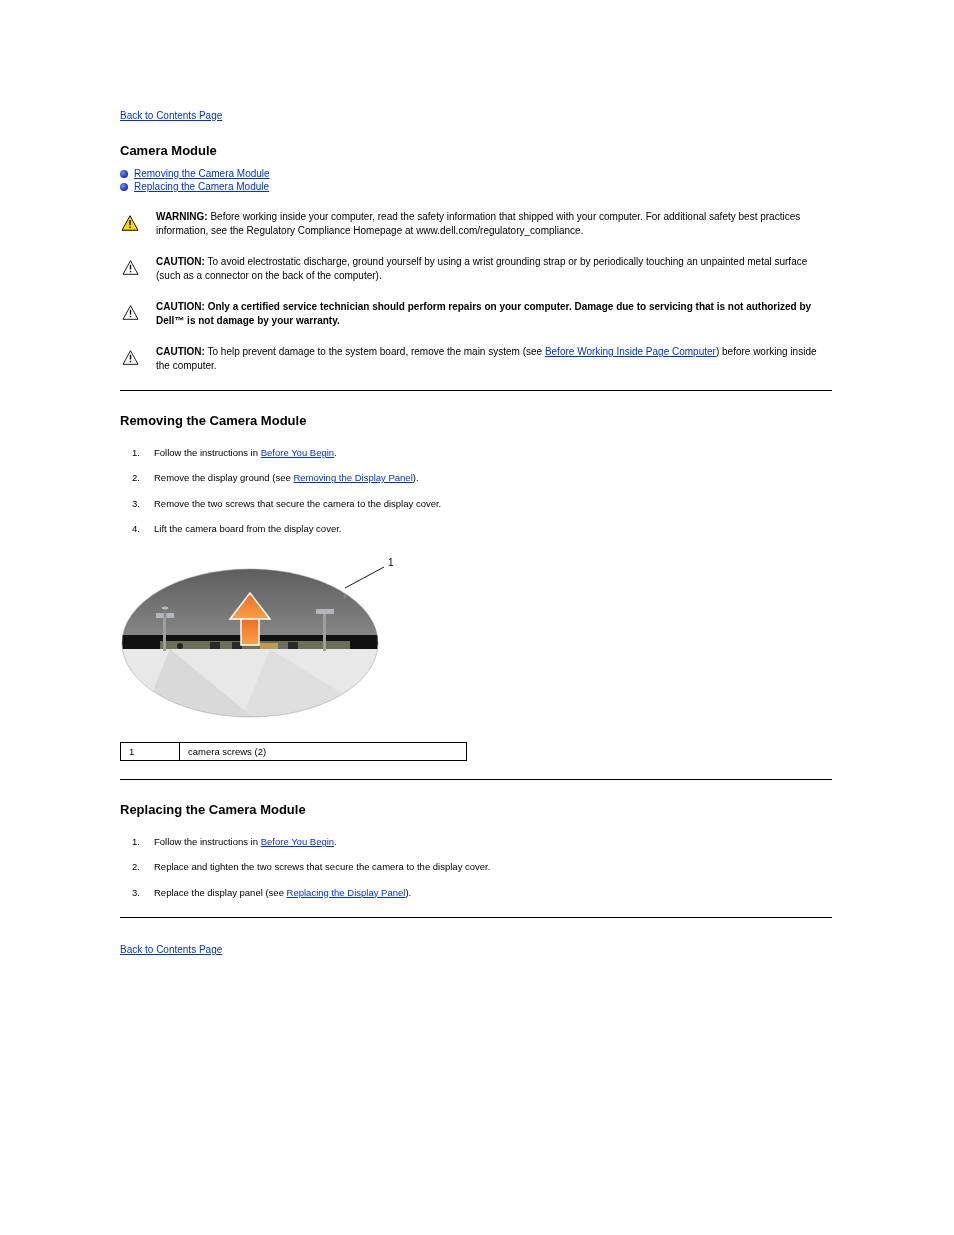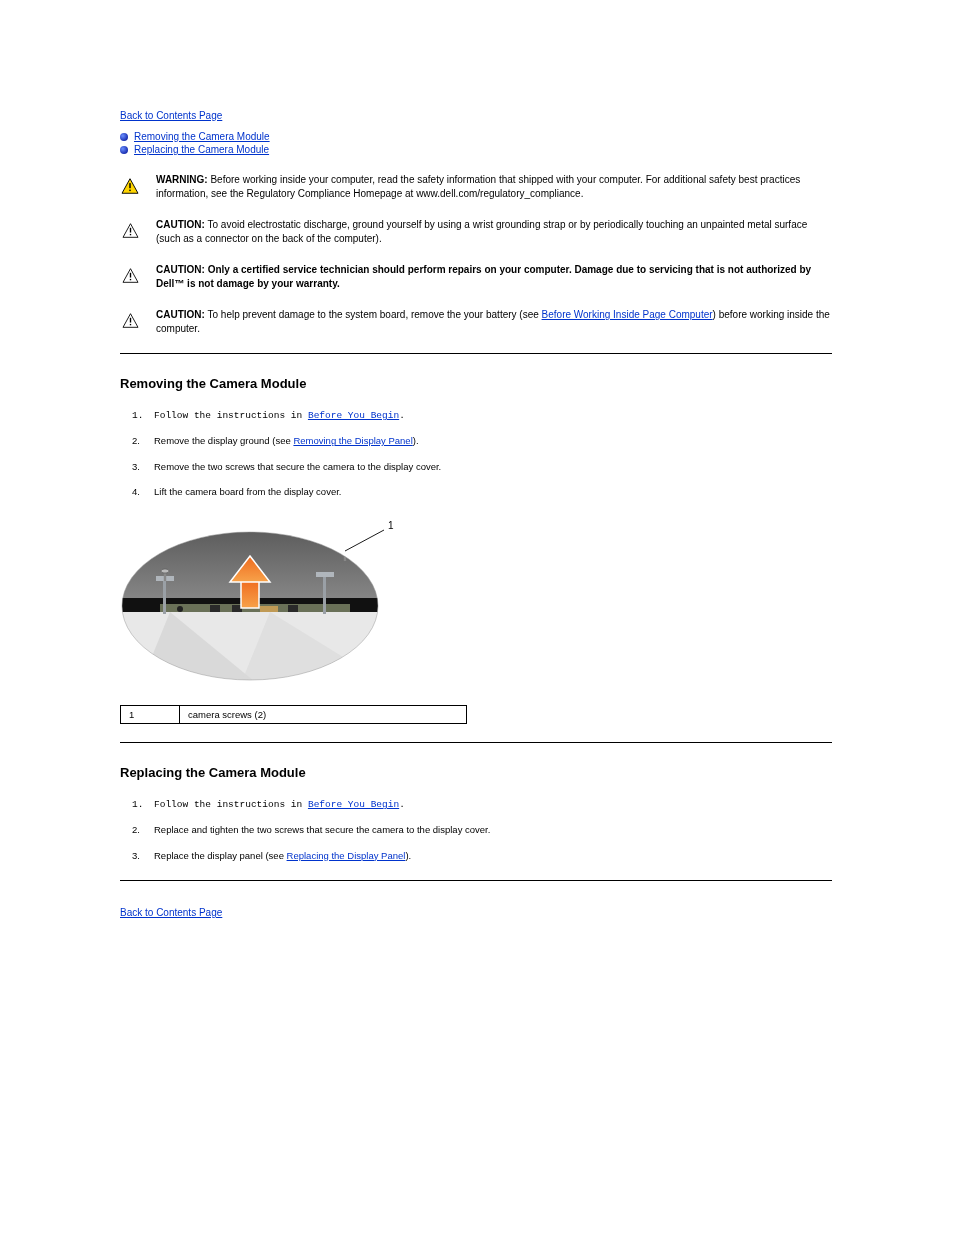--- a/index.html
+++ b/index.html
@@ -95,21 +95,20 @@
   ol.steps li {
     counter-increment: step;
     margin-bottom: 12px;
     padding-left: 34px;
     position: relative;
     font-size: 9.5px;
     line-height: 1.4;
   }
   ol.steps li:first-child {
     margin-top: 18px;
-    font-family: Liberation Mono, monospace;
   }
   ol.steps li::before {
     content: counter(step) ".";
     position: absolute;
     left: 12px;
   }
   .figure {
     margin: 18px 0 14px 0;
     width: 300px;
     position: relative;
@@ -135,20 +134,21 @@
   .final-back {
     margin-top: 26px;
   }
 </style>
 </head>
 <body>
 <div class="page">
 
 <div><a href="#" class="back-link">Back to Contents Page</a></div>
 
+<div style="margin-top:22px;"><span class="section-title">Camera Module</span></div>
 
 
 <ul class="bullet-list">
   <li>
     <span class="bullet-dot"></span>
     <a href="#" class="link">Removing the Camera Module</a>
   </li>
   <li>
     <span class="bullet-dot"></span>
     <a href="#" class="link">Replacing the Camera Module</a>
@@ -196,21 +196,21 @@
 
 <div class="notice">
   <div class="icon">
     <svg class="caution-svg" viewBox="0 0 24 22">
       <polygon points="12,1 23,21 1,21" fill="none" stroke="#000" stroke-width="1.3"></polygon>
       <rect x="11" y="7" width="2" height="7" fill="#000"></rect>
       <rect x="11" y="16" width="2" height="2" fill="#000"></rect>
     </svg>
   </div>
   <div class="text">
-    <b>CAUTION:</b><span> To help prevent damage to the system board, remove the your battery (see </span><a href="#" class="inline-link">Before Working Inside Page Computer</a><span>) before working inside the computer.</span>
+    <b>CAUTION:</b><span> To help prevent damage to the system board, remove the main system (see </span><a href="#" class="inline-link">Before Working Inside Page Computer</a><span>) before working inside the computer.</span>
   </div>
 </div>
 
 <hr class="sep">
 
 <div class="h2">Removing the Camera Module</div>
 
 <ol class="steps">
   <li>
     <span>Follow the instructions in </span><a href="#" class="inline-link">Before You Begin</a><span>.</span>

